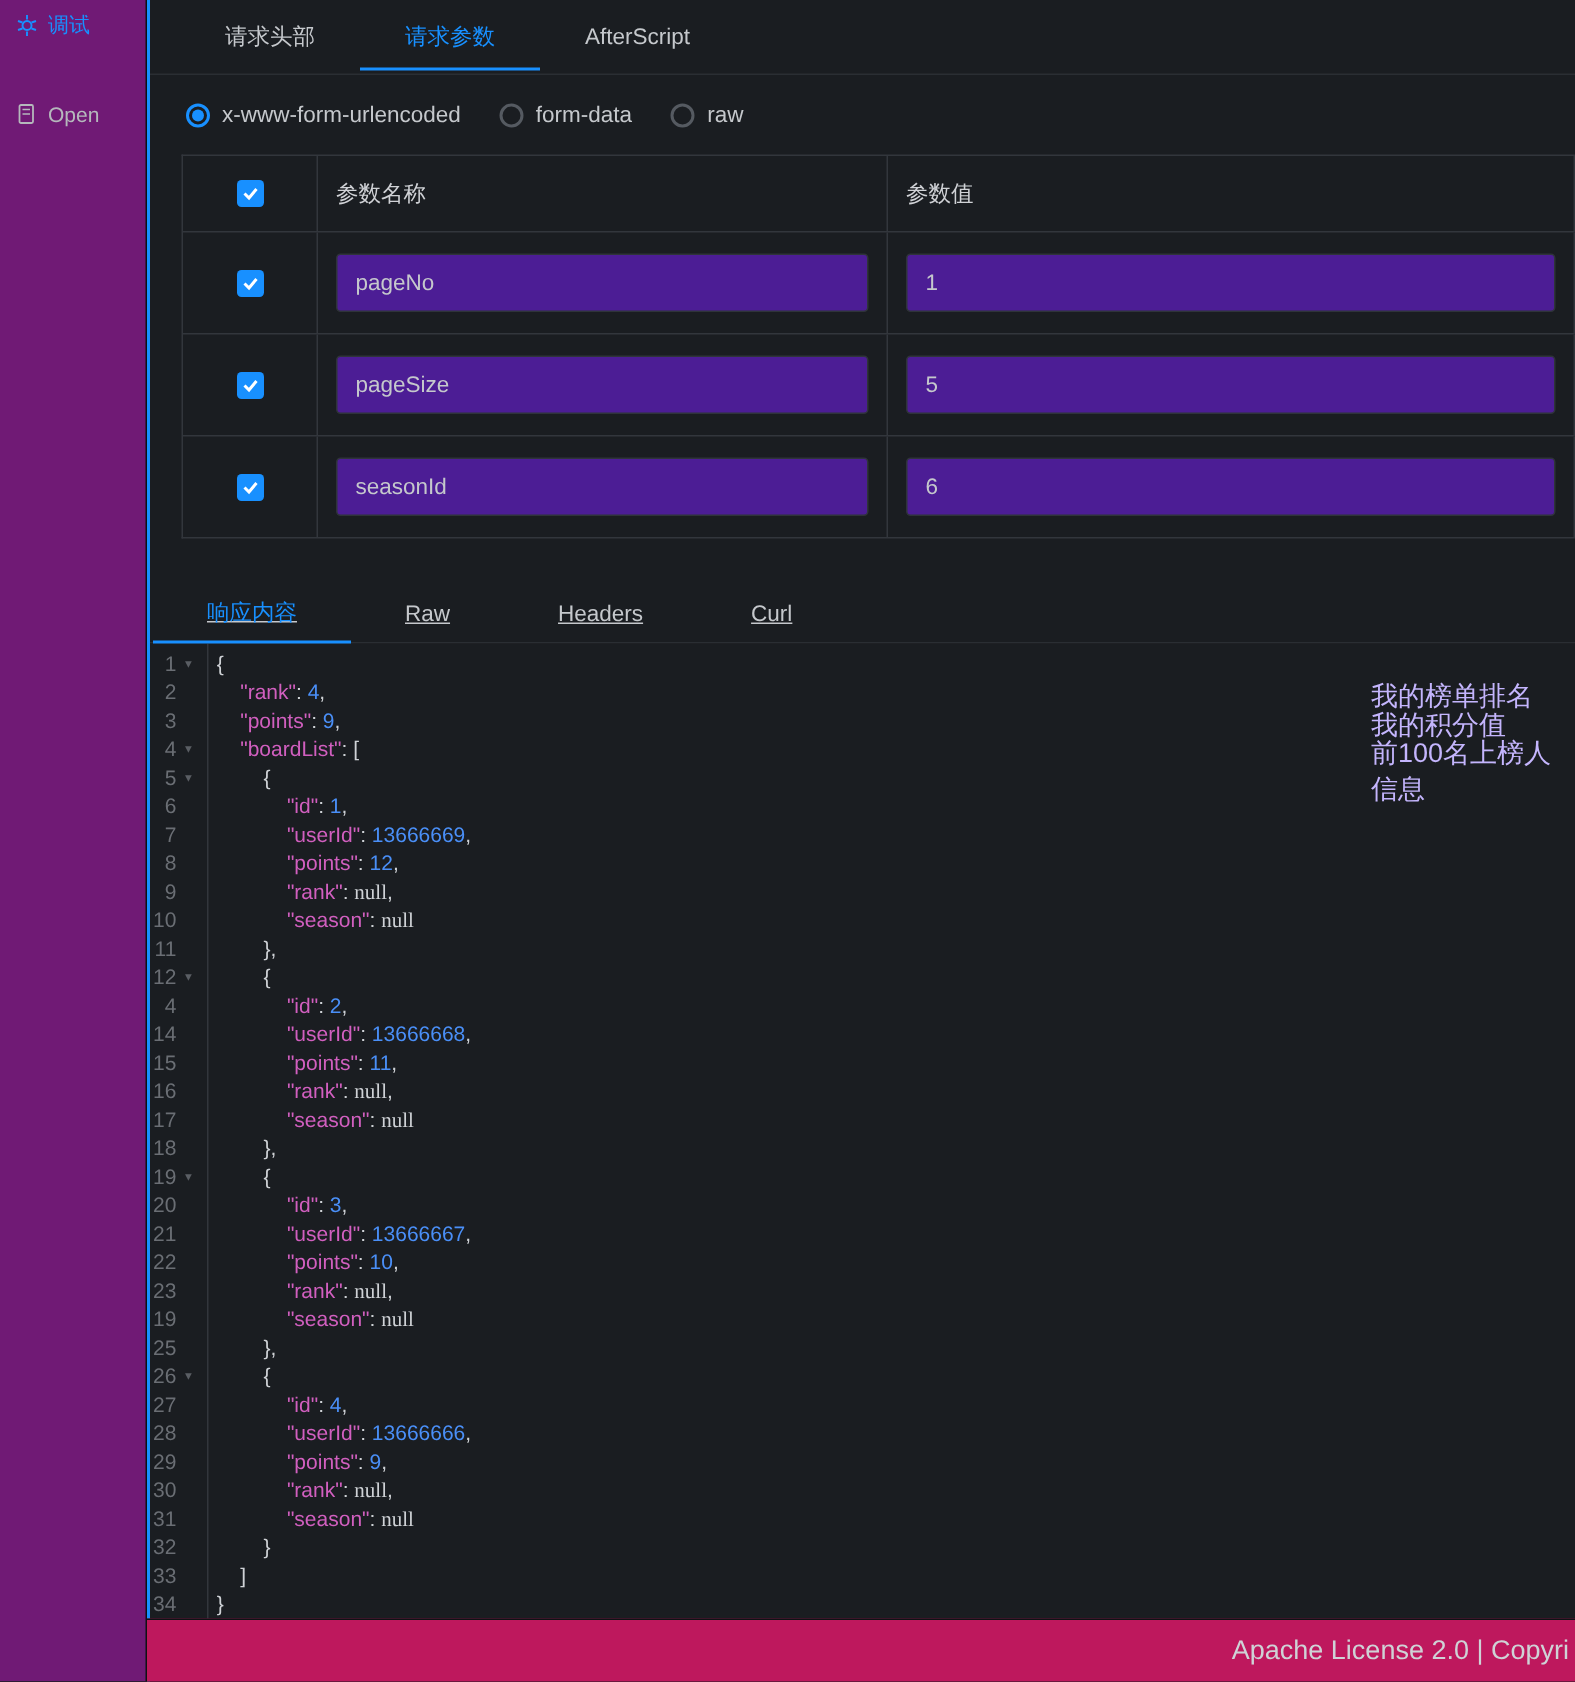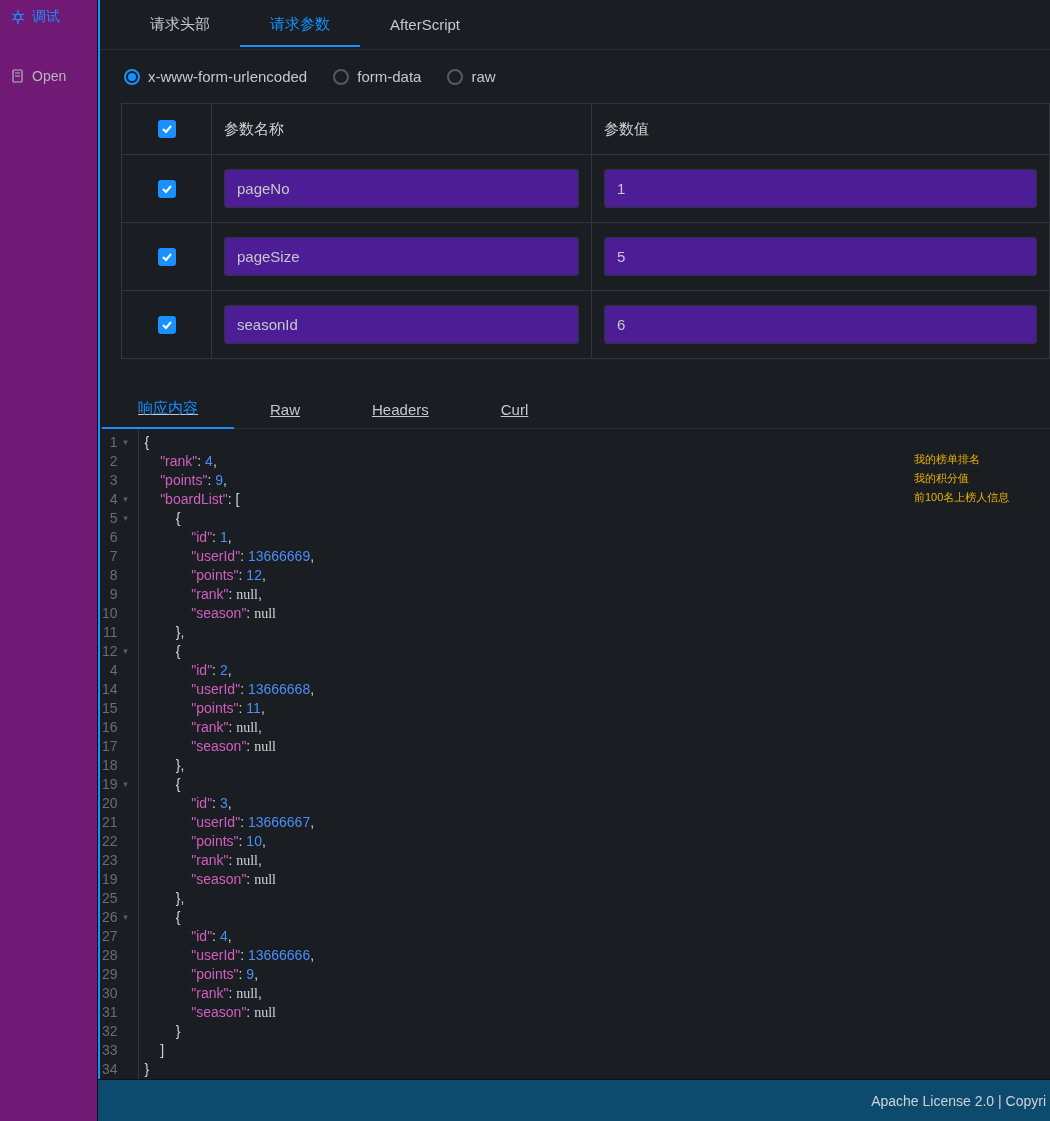--- a/index.html
+++ b/index.html
@@ -45,24 +45,24 @@
   .gutter { background:#1a1d21; color:#6a6e74; text-align:right; padding:4px 4px 4px 2px; user-select:none; }
   .gline { display:flex; align-items:center; justify-content:flex-end; height:19px; gap:4px; padding-right:4px; }
   .fold { color:#5a5e64; font-size:9px; width:8px; display:inline-block; text-align:center; }
   .code { padding:4px 0 4px 6px; white-space:pre; color:#cfd2d6; border-left:1px solid #32363c; flex:1; }
   .cln { height:19px; }
   .k { color:#d15fbf; }
   .n { color:#4a8ff7; }
   .p { color:#cfd2d6; }
   .nl { color:#cfd2d6;font-family:Liberation Serif, serif; }
 
-  .annot { width:140px; padding:4px 0 4px 4px; font-size:11px; color:#eab308; }
+  .annot { width:140px; padding:4px 0 4px 4px; font-size:18px; color:#c4b5fd; }
   .annot .aline { height:19px; }
 
-  .footer { position:absolute; bottom:0; right:0; height:42px; background:#0c4a6e; width:calc(100% - 98px); display:flex; align-items:center; justify-content:flex-end; padding-right:4px; color:#cfd2d6; font-size:14px; border-top:1px solid #0f1114; }
+  .footer { position:absolute; bottom:0; right:0; height:42px; background:#be185d; width:calc(100% - 98px); display:flex; align-items:center; justify-content:flex-end; padding-right:4px; color:#cfd2d6; font-size:18px; border-top:1px solid #0f1114; }
 </style>
 </head>
 <body>
 
 <div class="root">
   <div class="sidebar">
     <div class="side-item active">
       <span class="ic">
         <svg width="16" height="16" viewBox="0 0 16 16">
             <circle cx="8" cy="8" r="3" fill="none" stroke="#1890ff" stroke-width="1.3"></circle>

